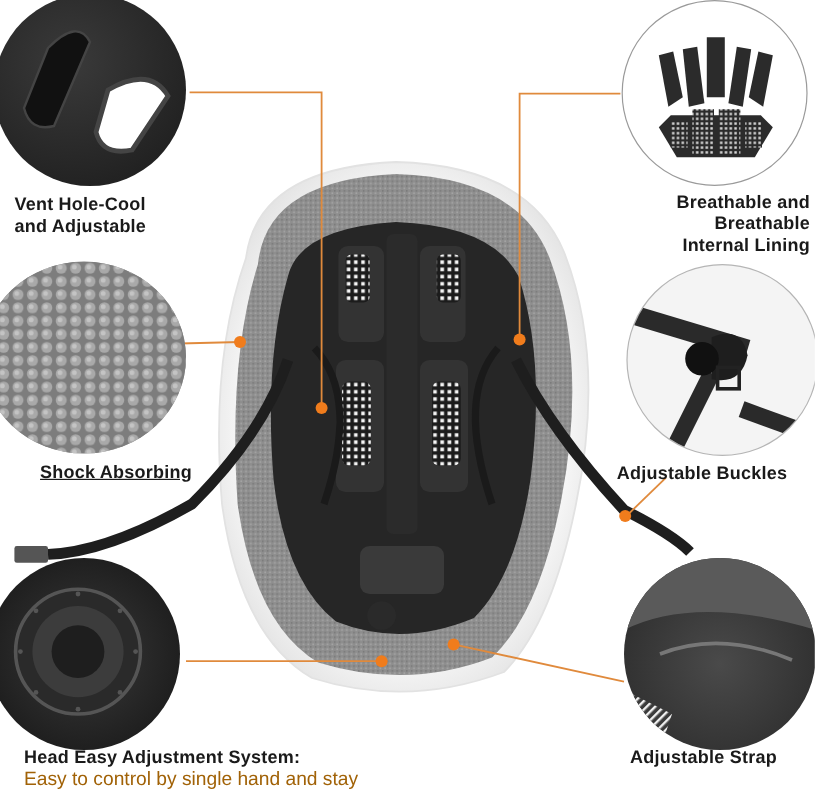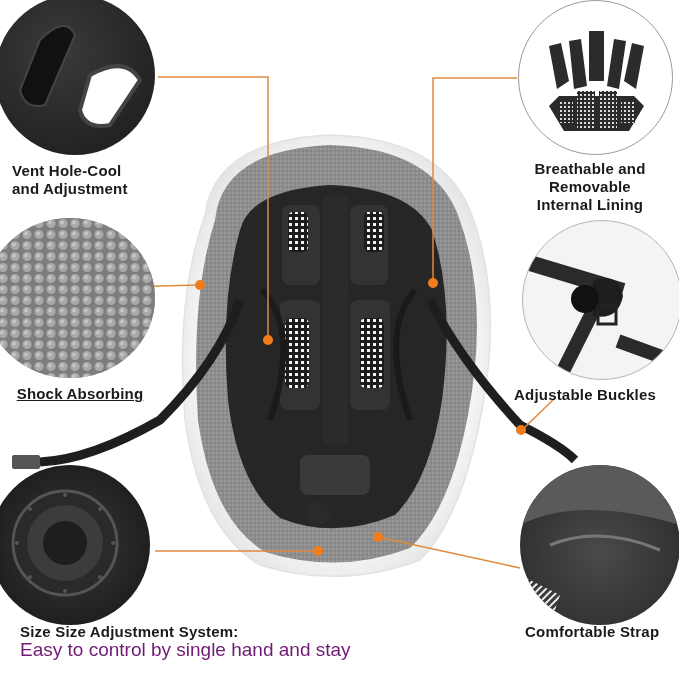--- a/index.html
+++ b/index.html
@@ -1,20 +1,20 @@
 <!DOCTYPE html>
 <html><head>
 <meta charset="utf-8">
 <style>
   html,body{margin:0;padding:0;background:#fff;}
   body{width:679px;height:677px;position:relative;overflow:hidden;font-family:"Liberation Sans","DejaVu Sans",sans-serif;color:#1a1a1a;}
   .circle{position:absolute;border-radius:50%;overflow:hidden;box-sizing:border-box;}
   .label{position:absolute;font-weight:bold;font-size:15px;line-height:18px;color:#1a1a1a;letter-spacing:0.2px;}
-  .label.center{text-align:center;}
-  .desc{position:absolute;font-size:19px;line-height:17px;color:#701a75;}
+  .label.center{text-align:right;}
+  .desc{position:absolute;font-size:16px;line-height:17px;color:#a16207;}
   svg.overlay{position:absolute;left:0;top:0;}
 </style>
 </head>
 <body>
 
 <svg class="overlay" width="679" height="677">
   <defs>
     <pattern id="mesh" width="6" height="6" patternUnits="userSpaceOnUse">
       <rect width="6" height="6" fill="#1c1c1c"></rect>
       <rect x="1" y="1" width="3" height="3" fill="#f5f5f5"></rect>
@@ -161,33 +161,33 @@
       </pattern>
     </defs>
     <path d="M0,60 Q60,30 160,60 L160,0 L0,0 Z" fill="#5a5a5a"></path>
     <path d="M0,110 L40,130 L30,160 L0,160 Z" fill="url(#stripes)"></path>
     <path d="M30,80 Q80,60 140,85" stroke="#777" stroke-width="3" fill="none"></path>
   </svg>
 </div>
 
 <div class="label" style="left:12px;top:162px;">
   <div>Vent Hole-Cool</div>
-  <div>and Adjustment</div>
+  <div>and Adjustable</div>
 </div>
 
 <div class="label center" style="left:0px;top:385px;width:160px;text-decoration:underline;">
   <div>Shock Absorbing</div>
 </div>
 
-<div class="label" style="left:20px;top:623px;">Size Size Adjustment System:</div>
+<div class="label" style="left:20px;top:623px;">Head Easy Adjustment System:</div>
 <div class="desc" style="left:20px;top:641px;">
   <div>Easy to control by single hand and stay</div>
 </div>
 
 <div class="label center" style="left:505px;top:160px;width:170px;">
   <div>Breathable and</div>
-  <div>Removable</div>
+  <div>Breathable</div>
   <div>Internal Lining</div>
 </div>
 
 <div class="label" style="left:514px;top:386px;text-align:center;">Adjustable Buckles</div>
 
-<div class="label" style="left:525px;top:623px;">Comfortable Strap</div>
+<div class="label" style="left:525px;top:623px;">Adjustable Strap</div>
 
 </body></html>

